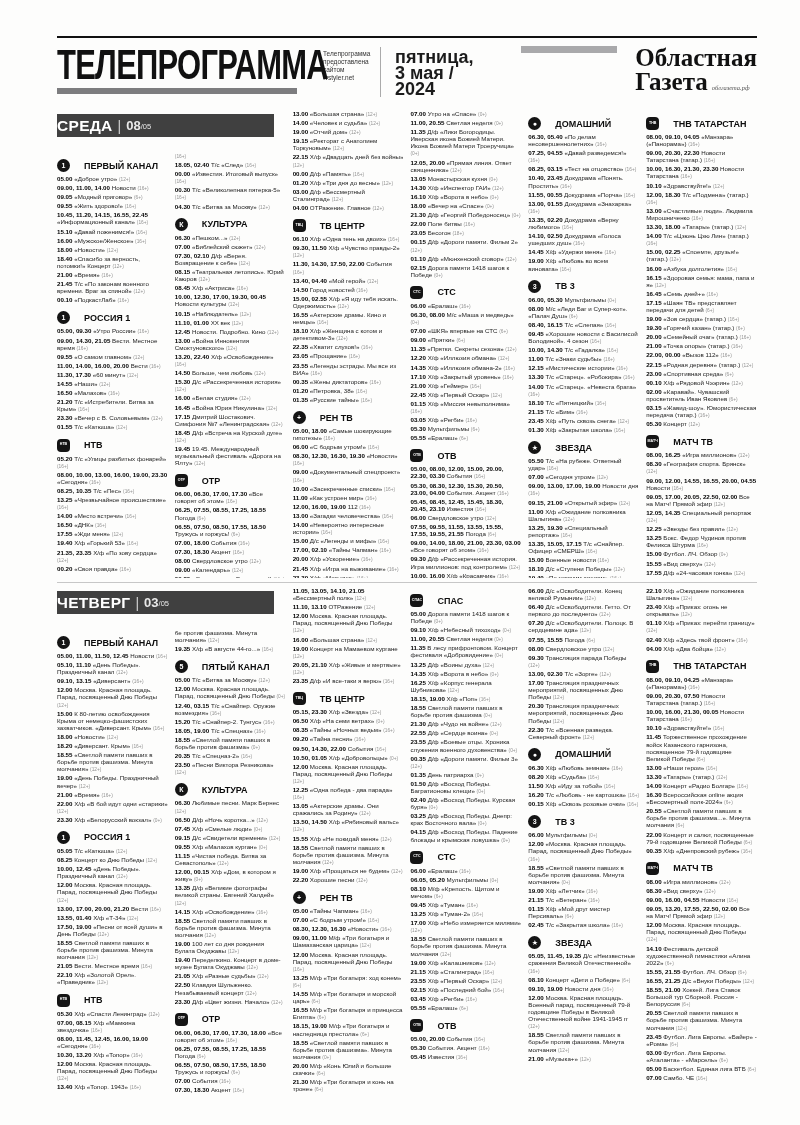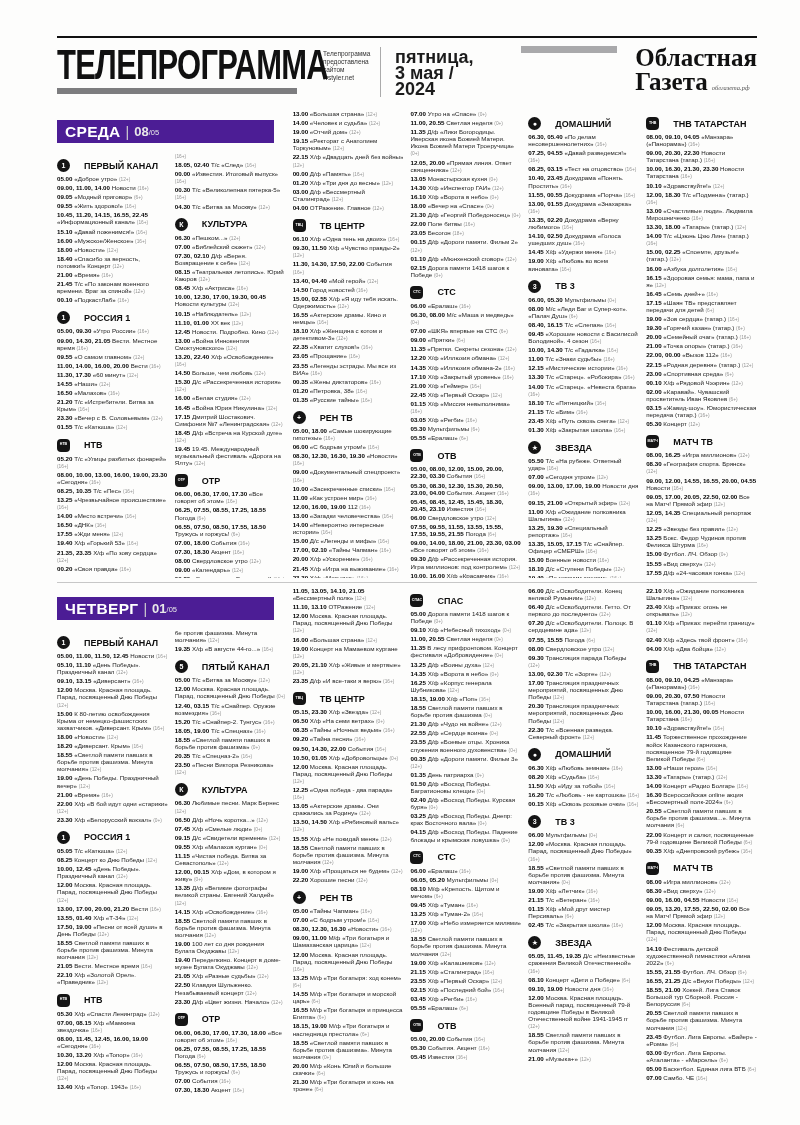--- a/index.html
+++ b/index.html
@@ -25,22 +25,22 @@
   .mh-roman{font-family:"Liberation Serif","DejaVu Serif",serif;font-size:44px;line-height:44px;color:#111;}
   .mh-roman-bar{width:96px;height:7px;background:#a9a9ab;margin-top:2px;}
   .mh-brand{font-family:"Liberation Serif","DejaVu Serif",serif;font-weight:bold;
     font-size:25px;line-height:24px;color:#111;margin-top:2px;white-space:nowrap;}
   .mh-site{font-family:"Liberation Serif","DejaVu Serif",serif;font-weight:normal;
     font-style:italic;font-size:6.5px;color:#555;margin-left:4px;}
   
   .day{position:relative;}
   .day2-rule{border-top:1px solid #c7c7c7;margin-top:4px;}
   .daybar{
-    position:absolute;left:0;top:14px;width:217px;height:23px;background:#4c1d95;color:#fff;
-    display:flex;align-items:center;padding-left:8px;box-sizing:border-box;z-index:2;
+    position:absolute;left:0;top:8px;width:217px;height:23px;background:#404040;color:#fff;
+    display:flex;align-items:center;padding-left:0;box-sizing:border-box;z-index:2;
   }
   .dayname{font-size:15.5px;font-weight:bold;letter-spacing:.3px;}
   .daysep{font-weight:normal;color:#d2d2d2;margin:0 5px;font-size:14px;}
   .daydate{font-size:13px;font-weight:bold;color:#e8e8e8;}
   .daysup{font-size:7.5px;font-weight:normal;color:#e8e8e8;vertical-align:top;position:relative;top:1px;}
   .cols{display:flex;gap:7px;align-items:flex-start;}
   .col{flex:1 1 0;min-width:0;padding-top:4px;overflow:hidden;}
   .col.under-bar{padding-top:46px;}
   .day .cols{overflow:hidden;}
   #day-0 .cols{height:472px;}
@@ -372,21 +372,21 @@
         </div>
       </div>
   </div>
 
   <div class="day2-rule"></div>
 
   <div class="day" id="day-1">
     <div class="daybar">
       <span class="dayname">ЧЕТВЕРГ</span>
       <span class="daysep">|</span>
-      <span class="daydate">01</span>
+      <span class="daydate">03</span>
       <span class="daysup">/05</span>
     </div>
     <div class="cols">
         <div class="col under-bar">
           <div class="ch">
             <span class="logo">1</span>
             <span class="chname">ПЕРВЫЙ КАНАЛ</span>
           </div>
           <p class="pr"><b>05.00, 11.00, 11.50, 12.45</b> Новости <span class="r">(16+)</span></p>
           <p class="pr"><b>05.10, 11.10</b> «День Победы». Праздничный канал <span class="r">(12+)</span></p>

